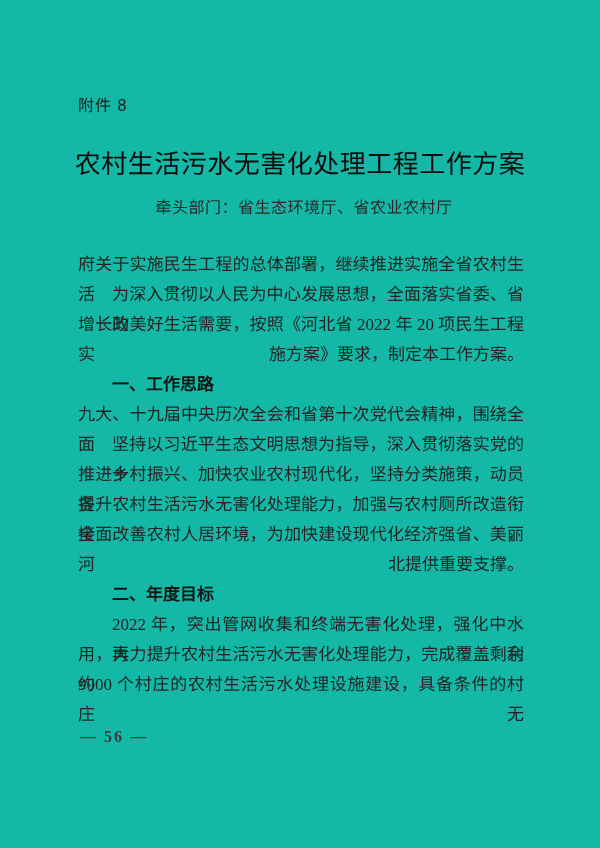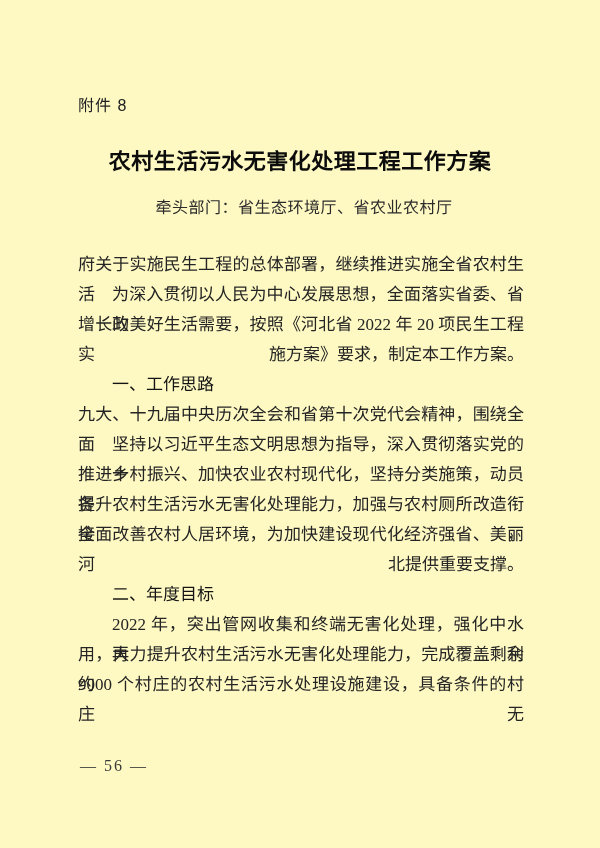--- a/index.html
+++ b/index.html
@@ -6,42 +6,42 @@
     margin: 0;
     padding: 0;
     background: #e8e8e8;
     font-family: "Liberation Serif", serif;
   }
   .page {
     position: relative;
     width: 600px;
     height: 848px;
     margin: 0 auto;
-    background: #fef9c3;
+    background: #14b8a6;
     color: #1f1f1f;
     overflow: hidden;
   }
   .attachment-label {
     position: absolute;
     left: 78px;
     top: 92px;
     font-family: "Liberation Sans", sans-serif;
     font-size: 16px;
     letter-spacing: 1px;
     color: #202020;
   }
   .doc-title {
     position: absolute;
     left: 0;
     right: 0;
     top: 143px;
     text-align: center;
     font-family: "Liberation Serif", serif;
-    font-size: 22px;
-    font-weight: bold;
+    font-size: 26px;
+    font-weight: normal;
     letter-spacing: 0.5px;
     color: #0c0c0c;
   }
   .doc-subtitle {
     position: absolute;
     left: 8px;
     right: 0;
     top: 194px;
     text-align: center;
     font-size: 16px;
@@ -68,31 +68,32 @@
     padding-left: 34px;
   }
   .line.plain {
     text-align: right;
   }
   .section-heading {
     height: 30px;
     line-height: 30px;
     padding-left: 34px;
     font-family: "Liberation Sans", sans-serif;
-    font-weight: normal;
+    font-weight: bold;
     font-size: 17px;
     color: #141414;
   }
   .page-footer {
     position: absolute;
     left: 80px;
-    top: 757px;
+    top: 728px;
     font-size: 16px;
     letter-spacing: 2px;
     color: #3a3a3a;
+    font-weight: bold;
   }
 </style>
 </head>
 <body>
 
 <div class="page">
 
   <div class="attachment-label">附件 8</div>
 
   <div class="doc-title">农村生活污水无害化处理工程工作方案</div>

